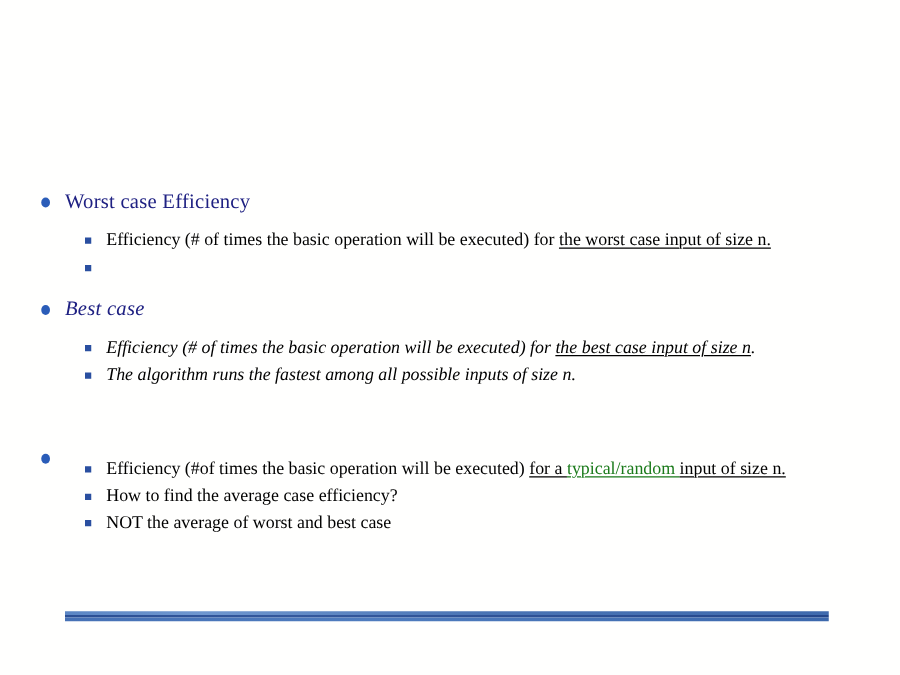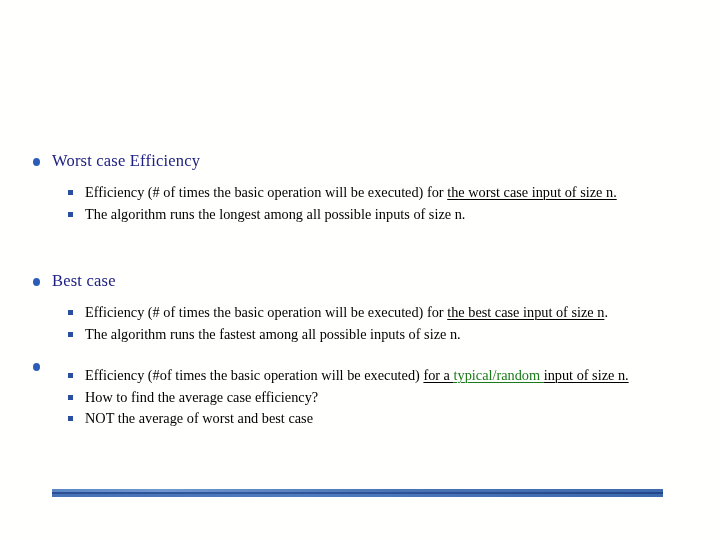--- a/index.html
+++ b/index.html
@@ -66,21 +66,21 @@
     color: #1a7a1a;
     text-decoration: underline;
     text-decoration-thickness: 1px;
     text-underline-offset: 2px;
   }
 
   
   .gap-head  { height: 10px; }
 
   #group-worst   { position: absolute; left: 0; top: 150px;  width: 720px; }
-  #group-best    { position: absolute; left: 0; top: 270px;  width: 720px; }
+  #group-best    { position: absolute; left: 0; top: 236px;  width: 720px; font-style: italic; }
   #group-average { position: absolute; left: 0; top: 355px;  width: 720px; }
 
   
   #divider {
     position: absolute;
     left: 52px;
     top: 489px;
     width: 611px;
     height: 8px;
   }
@@ -116,21 +116,21 @@
       <span class="bullet"></span><span>Worst case Efficiency</span>
     </p>
 
     <div class="gap-head"></div>
 
     <p class="l2">
       <span class="sqbullet"></span><span>Efficiency (# of times the basic operation will be executed) for </span><span class="u">the worst case input of size n.</span>
     </p>
 
     <p class="l2">
-      <span class="sqbullet"></span><span>The algorithm runs the longest among all possible inputs of size n.</span>
+      <span class="sqbullet"></span>
     </p>
   </div>
 
   <div id="group-best">
 
     <p class="l1">
       <span class="bullet"></span><span>Best case</span>
     </p>
 
     <div class="gap-head"></div>

